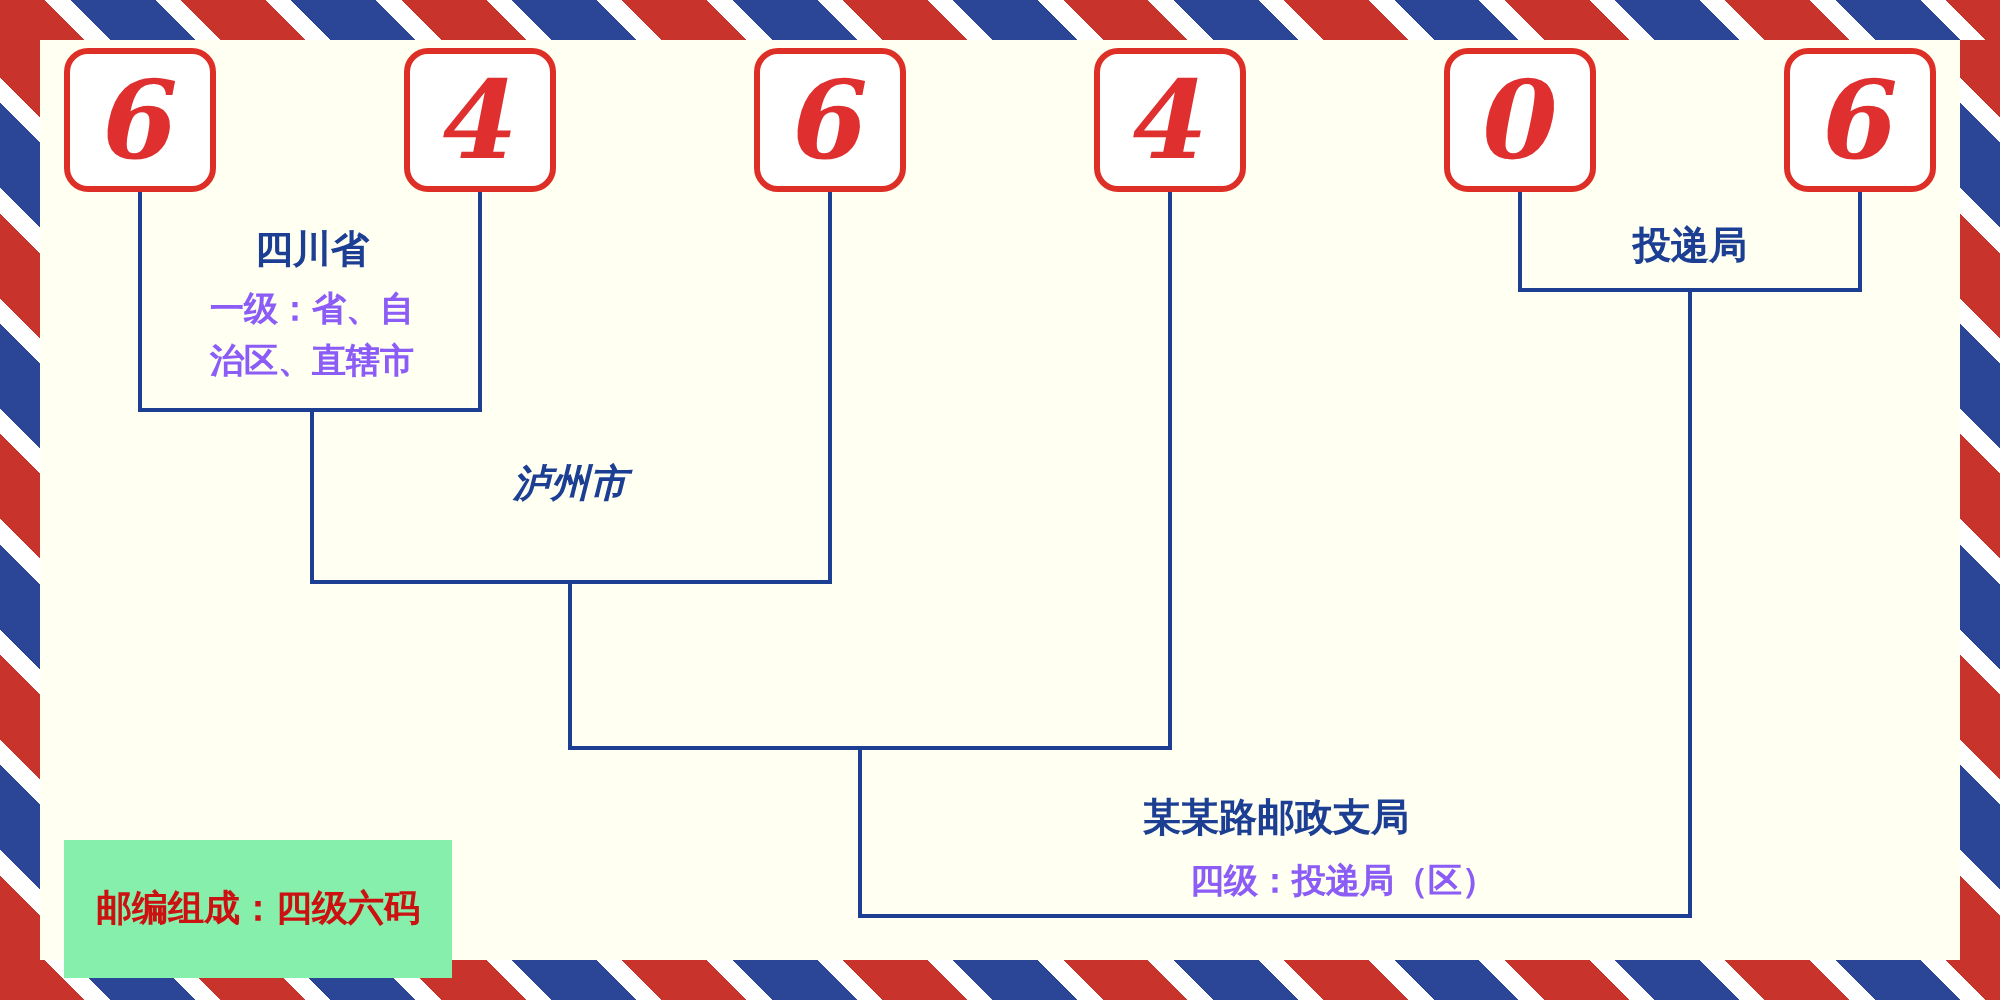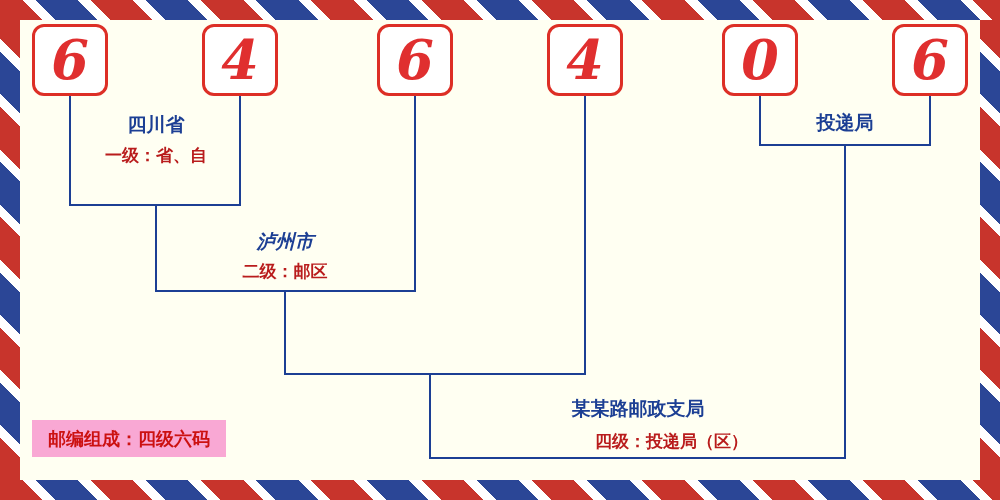--- a/index.html
+++ b/index.html
@@ -47,30 +47,30 @@
   .line{position:absolute;background:#1c3f94;}
   .line.v{width:2px;}
   .line.h{height:2px;}
 
   
   .lvl-name{
     position:absolute;color:#1c3f94;font-weight:bold;
     font-size:19px;text-align:center;white-space:nowrap;
   }
   .lvl-desc{
-    position:absolute;color:#b91c1c;font-weight:bold;
+    position:absolute;color:#8b5cf6;font-weight:bold;
     font-size:17px;text-align:center;line-height:1.55;white-space:nowrap;
   }
 
   
   .badge{
     position:absolute;left:32px;top:420px;
-    background:#f9a8d4;color:#cc1111;font-weight:bold;
+    background:#86efac;color:#cc1111;font-weight:bold;
     font-size:18px;line-height:37px;height:37px;
-    padding:0 16px;white-space:nowrap;
+    padding:16px 16px;white-space:nowrap;
   }
 </style>
 </head>
 <body>
 
 <div class="page">
 
   <div class="edge h top"></div>
   <div class="edge h bottom"></div>
   <div class="edge v left"></div>
@@ -111,24 +111,24 @@
   <div class="line h" style="left:429px;top:457px;width:417px;"></div>
   <div class="line v" style="left:844px;top:144px;height:315px;"></div>
 
   <div class="line v" style="left:759px;top:96px;height:50px;"></div>
   <div class="line h" style="left:759px;top:144px;width:172px;"></div>
   <div class="line v" style="left:929px;top:96px;height:50px;"></div>
 
   <div class="lvl-name" style="left:96px;top:112px;width:120px;">四川省</div>
   <div class="lvl-desc" style="left:66px;top:142px;width:180px;">
     <div>一级：省、自</div>
+    <div>治区、直辖市</div>
   </div>
 
   <div class="lvl-name" style="left:225px;top:229px;width:120px;font-style:italic;">泸州市</div>
-  <div class="lvl-desc" style="left:215px;top:258px;width:140px;">二级：邮区</div>
 
 
   <div class="lvl-name" style="left:538px;top:396px;width:200px;">某某路邮政支局</div>
   <div class="lvl-desc" style="left:528px;top:428px;width:220px;text-align:right;">四级：投递局（区）</div>
 
   <div class="lvl-name" style="left:785px;top:110px;width:120px;">投递局</div>
 
   <div class="badge">邮编组成：四级六码</div>
 
 </div>

